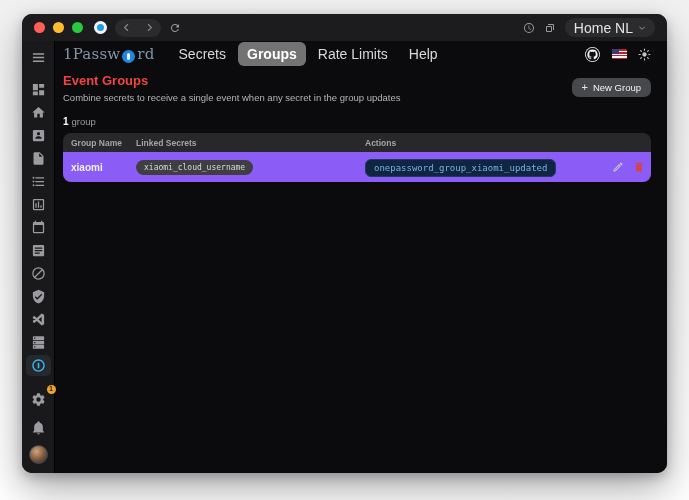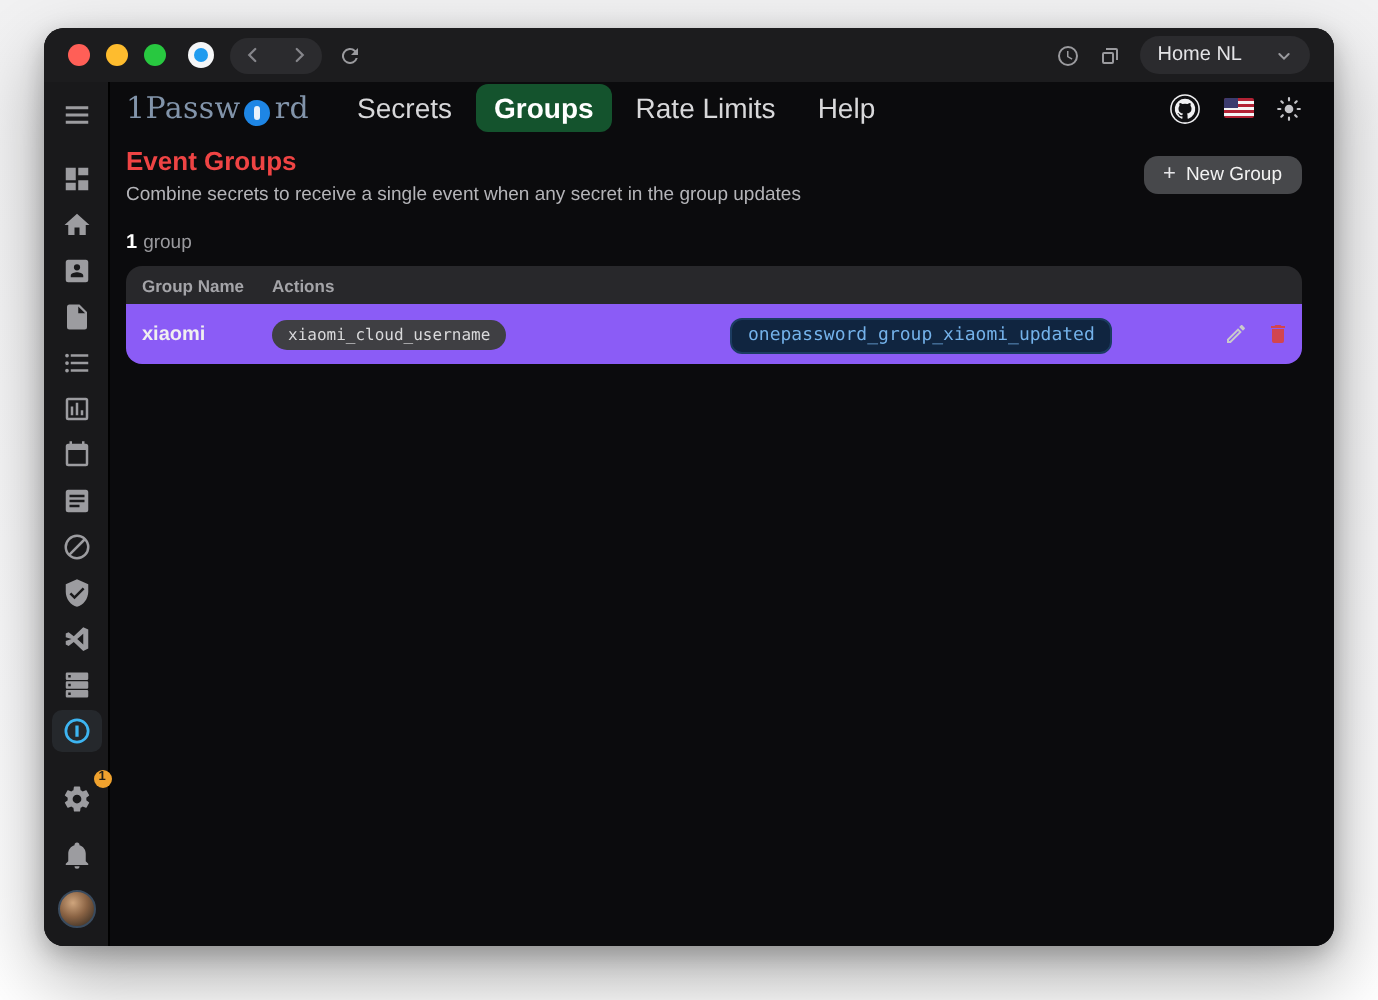--- a/index.html
+++ b/index.html
@@ -19,22 +19,22 @@
   .lights { display:flex; gap:8px; align-items:center; }
   .light { width:11px; height:11px; border-radius:50%; display:inline-block; }
   .light.red{ background:#ff5f57; } .light.yellow{ background:#febc2e; } .light.green{ background:#28c840; }
   .favicon { width:13px; height:13px; border-radius:50%; background:#f5f6f8; display:grid; place-items:center; margin-left:3px; }
   .fav-dot { width:7px; height:7px; border-radius:50%; background:#1f9bef; }
   .navpill { display:flex; align-items:center; justify-content:space-around; width:46px; height:18px;
     border-radius:9px; background:#2b2b2e; }
   .navpill button, .tb-iconbtn, .refresh-btn { background:none; border:none; padding:0; cursor:pointer;
     display:grid; place-items:center; color:#85858a; }
   .tb-right { margin-left:auto; display:flex; align-items:center; gap:9px; }
-  .profile-pill { display:flex; align-items:center; gap:17px; height:19px; padding:0 9px;
-    background:#2b2b2e; border:none; border-radius:10px; color:#e3e3e6; font-size:10px;
+  .profile-pill { display:flex; align-items:center; gap:5px; height:19px; padding:0 9px;
+    background:#2b2b2e; border:none; border-radius:10px; color:#e3e3e6; font-size:14px;
     font-family:"Liberation Sans",sans-serif; cursor:pointer; }
 
   
   .app-body { flex:1; display:flex; min-height:0; }
   .sidebar { width:33px; flex:0 0 33px; background:#19191b; border-right:1px solid #000;
     display:flex; flex-direction:column; align-items:center; padding-top:5px; padding-bottom:9px; }
   .sb-item { width:25px; height:21px; margin:1px 0; border:none; background:none; border-radius:5px;
     display:grid; place-items:center; cursor:pointer; }
   .sb-item svg { width:15px; height:15px; fill:#9c9ca0; }
   .sb-item.active { background:#25282c; }
@@ -52,21 +52,21 @@
   .content { flex:1; background:#0b0b0d; display:flex; flex-direction:column; min-width:0; }
   .app-header { height:26px; flex:0 0 26px; display:flex; align-items:center; padding:0 16px 0 8px; }
   .logo { display:flex; align-items:flex-end; gap:1px; font-family:"DejaVu Serif", serif;
     font-size:15px; color:#8294aa; letter-spacing:.2px; }
   .keyhole { width:13px; height:13px; border-radius:50%; background:#1e86e5; display:grid;
     place-items:center; margin:1px 1px 0 1px; }
   .keyhole i { width:3px; height:7px; background:#eaf2fb; border-radius:2px; display:block; }
   .tabs { display:flex; align-items:center; gap:3px; margin-left:15px; }
   .tab { border:none; background:none; color:#d8d8da; font-size:14px; padding:4px 9px; border-radius:6px;
     cursor:pointer; font-family:"Liberation Sans",sans-serif; }
-  .tab.active { background:#14532d; color:#ffffff; font-weight:bold; }
+  .tab.active { background:#737373; color:#ffffff; font-weight:bold; }
   .header-right { margin-left:auto; display:flex; align-items:center; gap:11px; }
   .hr-btn { background:none; border:none; padding:0; display:grid; place-items:center; cursor:pointer; }
   .flag { width:15px; height:10px; position:relative; border-radius:1px; overflow:hidden;
     background:repeating-linear-gradient(180deg,#b22234 0 1.5px,#f5f5f5 1.5px 3px); }
   .flag i { position:absolute; left:0; top:0; width:7px; height:5px; background:#3c3b6e; display:block; }
 
   .page { flex:1; padding:6px 16px 0 8px; position:relative; }
   .page-head { display:flex; justify-content:space-between; align-items:flex-start; }
   .page-title { font-size:13px; font-weight:bold; color:#ef4444; }
   .page-subtitle { font-size:9.5px; color:#b4b4b8; margin-top:4px; }
@@ -285,20 +285,21 @@
             </button>
           </div>
 
           <div class="count">
             <b>1</b><span>group</span>
           </div>
 
           <div class="table">
             <div class="thead">
               <div class="c1">Group Name</div>
+              <div>Linked Secrets</div>
               <div class="c4">Actions</div>
             </div>
             <div class="trow">
               <div class="c1 group-name">xiaomi</div>
               <div class="chips">
                 <span class="chip">xiaomi_cloud_username</span>
               </div>
               <div>
                 <span class="event-chip">onepassword_group_xiaomi_updated</span>
               </div>

